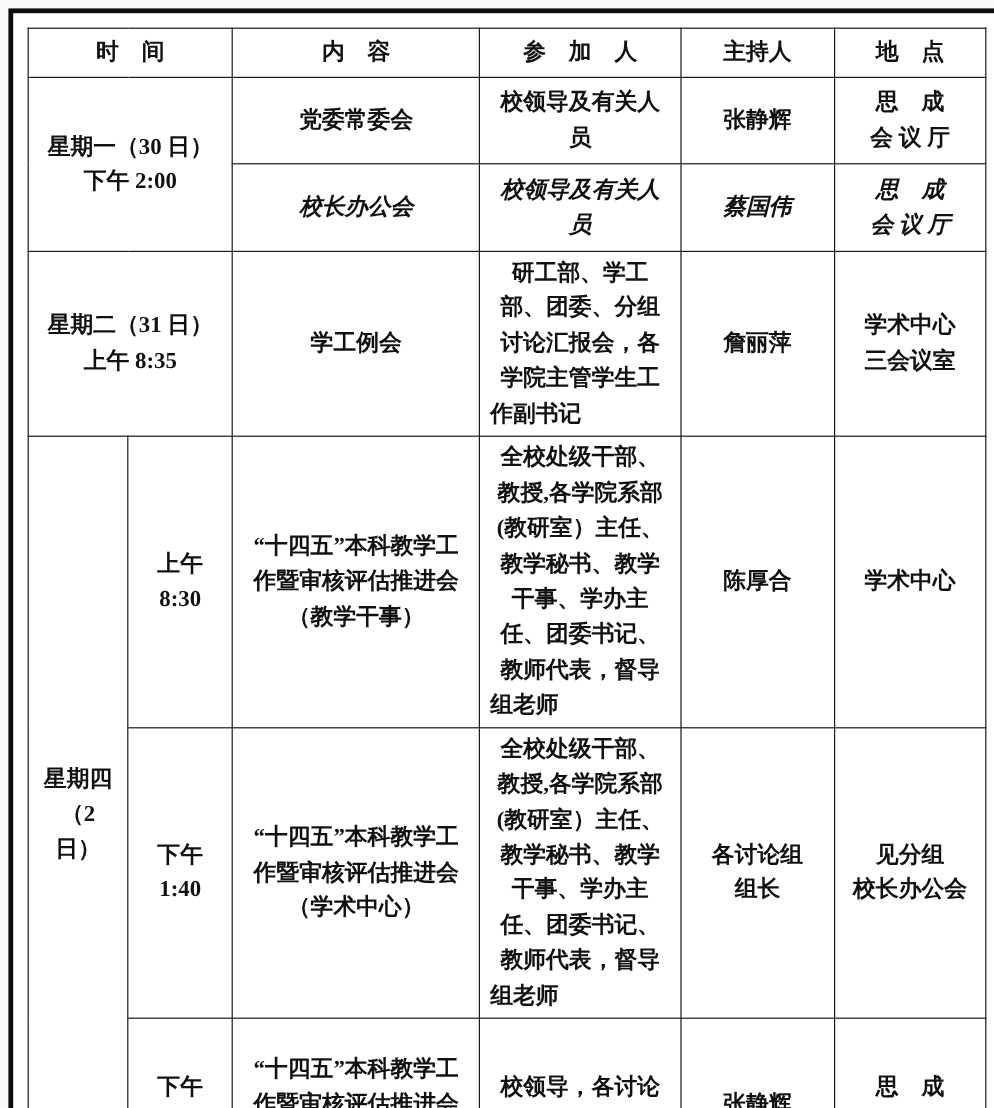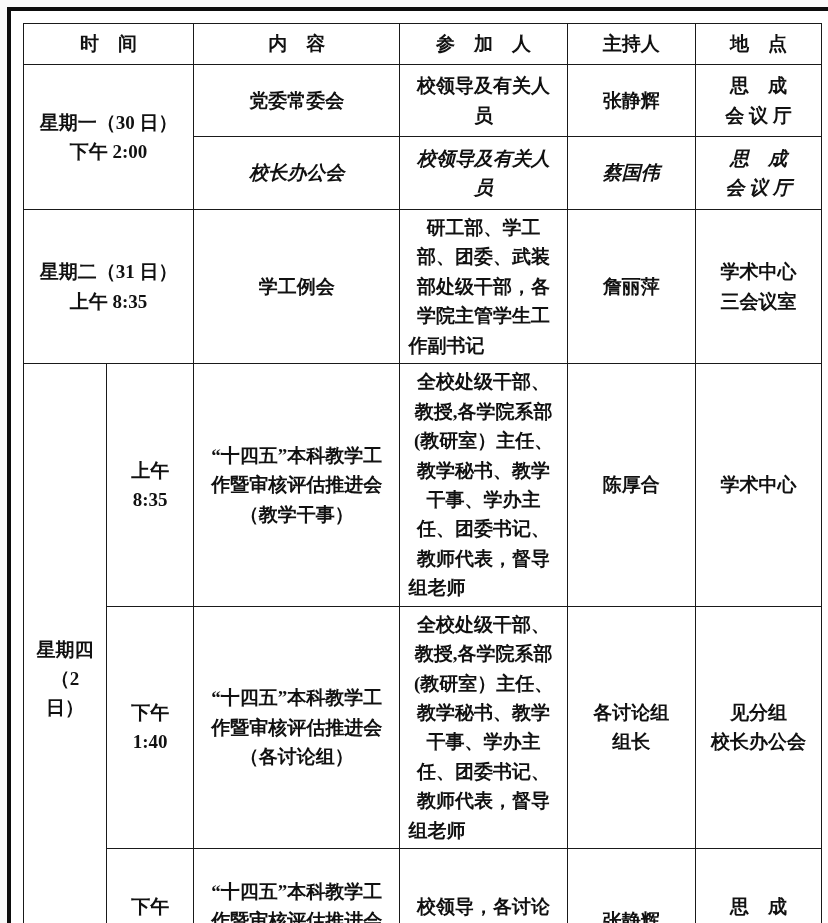--- a/index.html
+++ b/index.html
@@ -94,41 +94,41 @@
       <td>校领导及有关人员</td>
       <td>蔡国伟</td>
       <td>思　成
 会 议 厅</td>
     </tr>
 
     <tr class="r-tu">
       <td colspan="2">星期二（31 日）
 上午 8:35</td>
       <td>学工例会</td>
-      <td class="just">研工部、学工部、团委、武装部处级干部，各学院主管学生工作副书记</td>
+      <td class="just">研工部、学工部、团委、分组讨论汇报会，各学院主管学生工作副书记</td>
       <td>詹丽萍</td>
       <td>学术中心
 三会议室</td>
     </tr>
 
     <tr class="r-t1">
       <td rowspan="3">星期四
 （2 日）</td>
       <td>上午
-8:35</td>
+8:30</td>
       <td>“十四五”本科教学工作暨审核评估推进会（教学干事）</td>
       <td class="just">全校处级干部、教授,各学院系部(教研室）主任、教学秘书、教学干事、学办主任、团委书记、教师代表，督导组老师</td>
       <td>陈厚合</td>
       <td>学术中心</td>
     </tr>
 
     <tr class="r-t2">
       <td>下午
 1:40</td>
-      <td>“十四五”本科教学工作暨审核评估推进会（各讨论组）</td>
+      <td>“十四五”本科教学工作暨审核评估推进会（学术中心）</td>
       <td class="just">全校处级干部、教授,各学院系部(教研室）主任、教学秘书、教学干事、学办主任、团委书记、教师代表，督导组老师</td>
       <td>各讨论组
 组长</td>
       <td>见分组
 校长办公会</td>
     </tr>
 
     <tr class="r-t3">
       <td>下午
 3:30</td>

